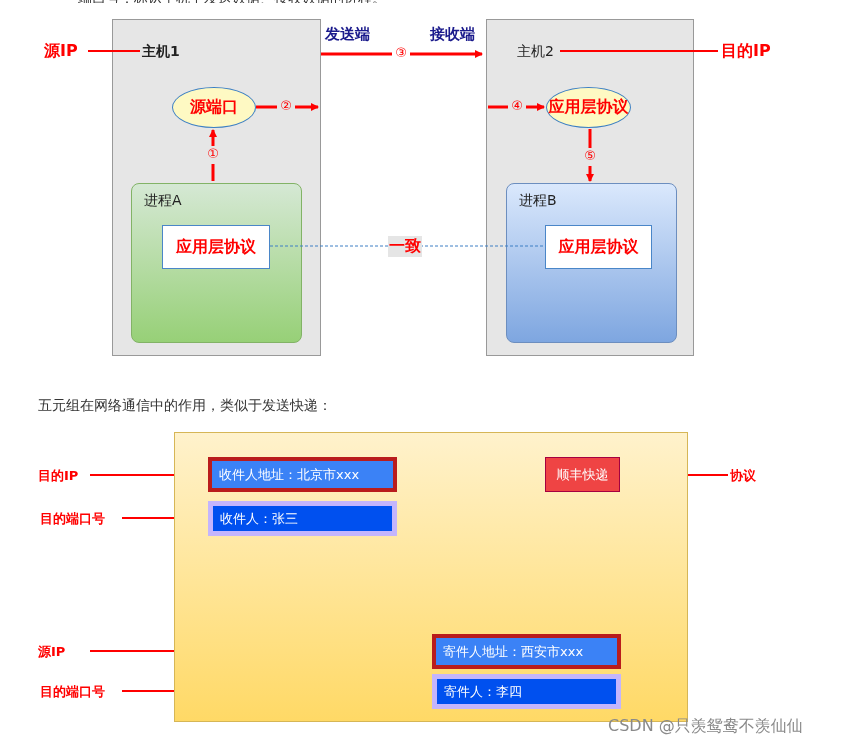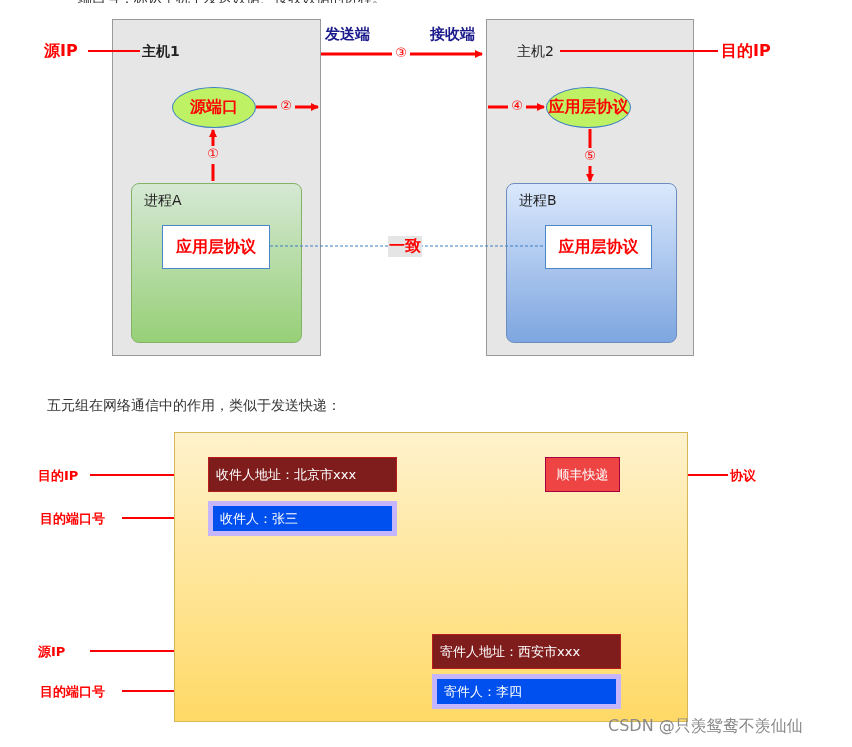--- a/index.html
+++ b/index.html
@@ -5,28 +5,28 @@
   html,body{margin:0;padding:0;background:#ffffff;}
   body{width:852px;height:747px;position:relative;overflow:hidden;font-family:"DejaVu Sans","Liberation Sans",sans-serif;}
   .abs{position:absolute;}
   .topclip{left:78px;top:-9px;height:12px;width:400px;overflow:hidden;}
   .topclip span{display:block;font-size:14px;color:#333;line-height:14px;white-space:nowrap;margin-top:0px;}
   .host{background:#e6e6e6;border:1px solid #999;box-sizing:border-box;}
   .proc{border-radius:8px;box-sizing:border-box;}
   .procA{background:linear-gradient(#d5e8d4,#97d077);border:1px solid #82b366;}
   .procB{background:linear-gradient(#dae8fc,#7ea6e0);border:1px solid #6c8ebf;}
   .proto{background:#fff;border:1px solid #4a86c8;box-sizing:border-box;color:#ff0000;font-weight:bold;font-size:16px;display:flex;align-items:center;justify-content:center;}
-  .ell{background:#bef264;border:1px solid #3c7fc4;border-radius:50%;box-sizing:border-box;color:#ff0000;font-weight:bold;font-size:16px;display:flex;align-items:center;justify-content:center;}
+  .ell{background:#fef9c3;border:1px solid #3c7fc4;border-radius:50%;box-sizing:border-box;color:#ff0000;font-weight:bold;font-size:16px;display:flex;align-items:center;justify-content:center;}
   .redlbl{color:#ff0000;font-weight:bold;font-size:16px;white-space:nowrap;}
   .navy{color:#1a1a8c;font-weight:bold;font-size:15px;white-space:nowrap;}
   .plain{color:#222;font-size:14px;white-space:nowrap;}
-  .para{color:#333;font-size:14px;white-space:nowrap;margin-left:9px;}
+  .para{color:#333;font-size:14px;white-space:nowrap;}
   .parcel{background:linear-gradient(#fff2cc,#ffd966);border:1px solid #d6b656;box-sizing:border-box;}
   .tag{color:#fff;font-size:13px;display:flex;align-items:center;padding-left:7px;box-sizing:border-box;white-space:nowrap;}
-  .green{background:#7f1d1d;border:1px solid #b91c1c;}
+  .green{background:#3b82f6;border:4px solid #b91c1c;}
   .blue{background:#0050ef;border:5px solid #c4b5fd;}
   .pink{background:#ef4444;border:1px solid #a50040;justify-content:center;padding-left:0;}
   .smred{color:#ff0000;font-weight:bold;font-size:13px;white-space:nowrap;}
   .wm{color:#8a8a8a;font-size:16px;white-space:nowrap;}
   svg{position:absolute;left:0;top:0;}
 </style>
 </head>
 <body>
 
 <div class="abs topclip">

